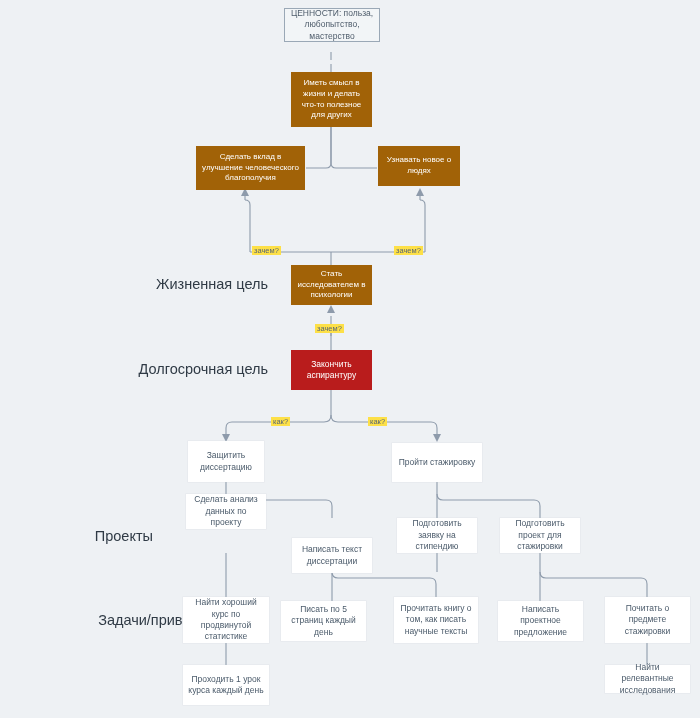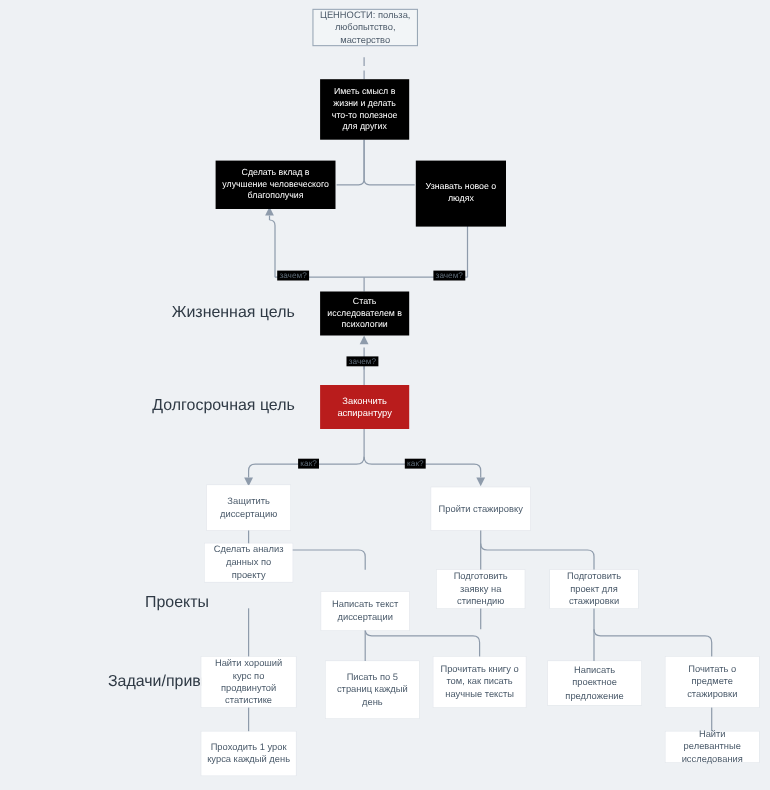--- a/index.html
+++ b/index.html
@@ -37,39 +37,39 @@
     font-size: 8.5px;
     box-shadow: 0 0 0 0.5px rgba(190,200,210,0.25);
   }
   .node-outline {
     background: #f2f5f7;
     color: #4e5c6b;
     border: 1px solid #9aa8b6;
     font-size: 8.5px;
   }
   .node-gray {
-    background: #000000;
+    background: #a16207;
     color: #ffffff;
     font-size: 8px;
   }
   .node-teal {
     background: #b91c1c;
     color: #ffffff;
     font-size: 8.5px;
   }
   .row-label {
     position: absolute;
     color: #2f3a45;
     font-size: 14.5px;
     text-align: right;
     white-space: nowrap;
   }
   .edge-label {
     position: absolute;
-    background: #000000;
+    background: #fde047;
     color: #5a6773;
     font-size: 7.5px;
     padding: 0 2px;
     white-space: nowrap;
   }
   svg line, svg path { stroke: #8e9bab; stroke-width: 1.1; fill: none; }
   svg .arrowhead { fill: #8e9bab; stroke: none; }
 </style>
 </head>
 <body>
@@ -117,37 +117,37 @@
   <path d="M540 553 L540 572 Q540 578 546 578 L641 578 Q647 578 647 584 L647 597"></path>
   <line x1="540" y1="572" x2="540" y2="601"></line>
 
   <line x1="226" y1="643" x2="226" y2="665"></line>
 
   <line x1="647" y1="643" x2="647" y2="665"></line>
 </svg>
 
 <div class="row-label" style="right:432px; top:276px;">Жизненная цель</div>
 <div class="row-label" style="right:432px; top:361px;">Долгосрочная цель</div>
-<div class="row-label" style="right:510px; top:528px;margin-top:12px;">Проекты</div>
+<div class="row-label" style="right:547px; top:528px;">Проекты</div>
 <div class="row-label" style="right:485px; top:612px;">Задачи/привычки</div>
 
 <div class="node node-outline" style="left:284px; top:8px; width:96px; height:34px;">ЦЕННОСТИ: польза, любопытство, мастерство</div>
 <div class="node node-gray" style="left:291px; top:72px; width:81px; height:55px;">Иметь смысл в жизни и делать что-то полезное для других</div>
 <div class="node node-gray" style="left:196px; top:146px; width:109px; height:44px;">Сделать вклад в улучшение человеческого благополучия</div>
-<div class="node node-gray" style="left:378px; top:146px; width:82px; height:60px;">Узнавать новое о людях</div>
+<div class="node node-gray" style="left:378px; top:146px; width:82px; height:40px;">Узнавать новое о людях</div>
 <div class="node node-gray" style="left:291px; top:265px; width:81px; height:40px;">Стать исследователем в психологии</div>
 <div class="node node-teal" style="left:291px; top:350px; width:81px; height:40px;">Закончить аспирантуру</div>
 <div class="node node-white" style="left:188px; top:441px; width:76px; height:41px;">Защитить диссертацию</div>
 <div class="node node-white" style="left:392px; top:443px; width:90px; height:39px;">Пройти стажировку</div>
 <div class="node node-white" style="left:186px; top:494px; width:80px; height:35px;">Сделать анализ данных по проекту</div>
 <div class="node node-white" style="left:292px; top:538px; width:80px; height:35px;">Написать текст диссертации</div>
 <div class="node node-white" style="left:397px; top:518px; width:80px; height:35px;">Подготовить заявку на стипендию</div>
 <div class="node node-white" style="left:500px; top:518px; width:80px; height:35px;">Подготовить проект для стажировки</div>
 <div class="node node-white" style="left:183px; top:597px; width:86px; height:46px;">Найти хороший курс по продвинутой статистике</div>
-<div class="node node-white" style="left:296px; top:601px; width:85px; height:52px;">Писать по 5 страниц каждый день</div>
+<div class="node node-white" style="left:281px; top:601px; width:85px; height:40px;">Писать по 5 страниц каждый день</div>
 <div class="node node-white" style="left:394px; top:597px; width:84px; height:46px;">Прочитать книгу о том, как писать научные тексты</div>
 <div class="node node-white" style="left:498px; top:601px; width:85px; height:40px;">Написать проектное предложение</div>
 <div class="node node-white" style="left:605px; top:597px; width:85px; height:46px;">Почитать о предмете стажировки</div>
 <div class="node node-white" style="left:183px; top:665px; width:86px; height:40px;">Проходить 1 урок курса каждый день</div>
 <div class="node node-white" style="left:605px; top:665px; width:85px; height:28px;">Найти релевантные исследования</div>
 
 <div class="edge-label" style="left:252px; top:246px;">зачем?</div>
 <div class="edge-label" style="left:394px; top:246px;">зачем?</div>
 <div class="edge-label" style="left:315px; top:324px;">зачем?</div>
 <div class="edge-label" style="left:271px; top:417px;">как?</div>

